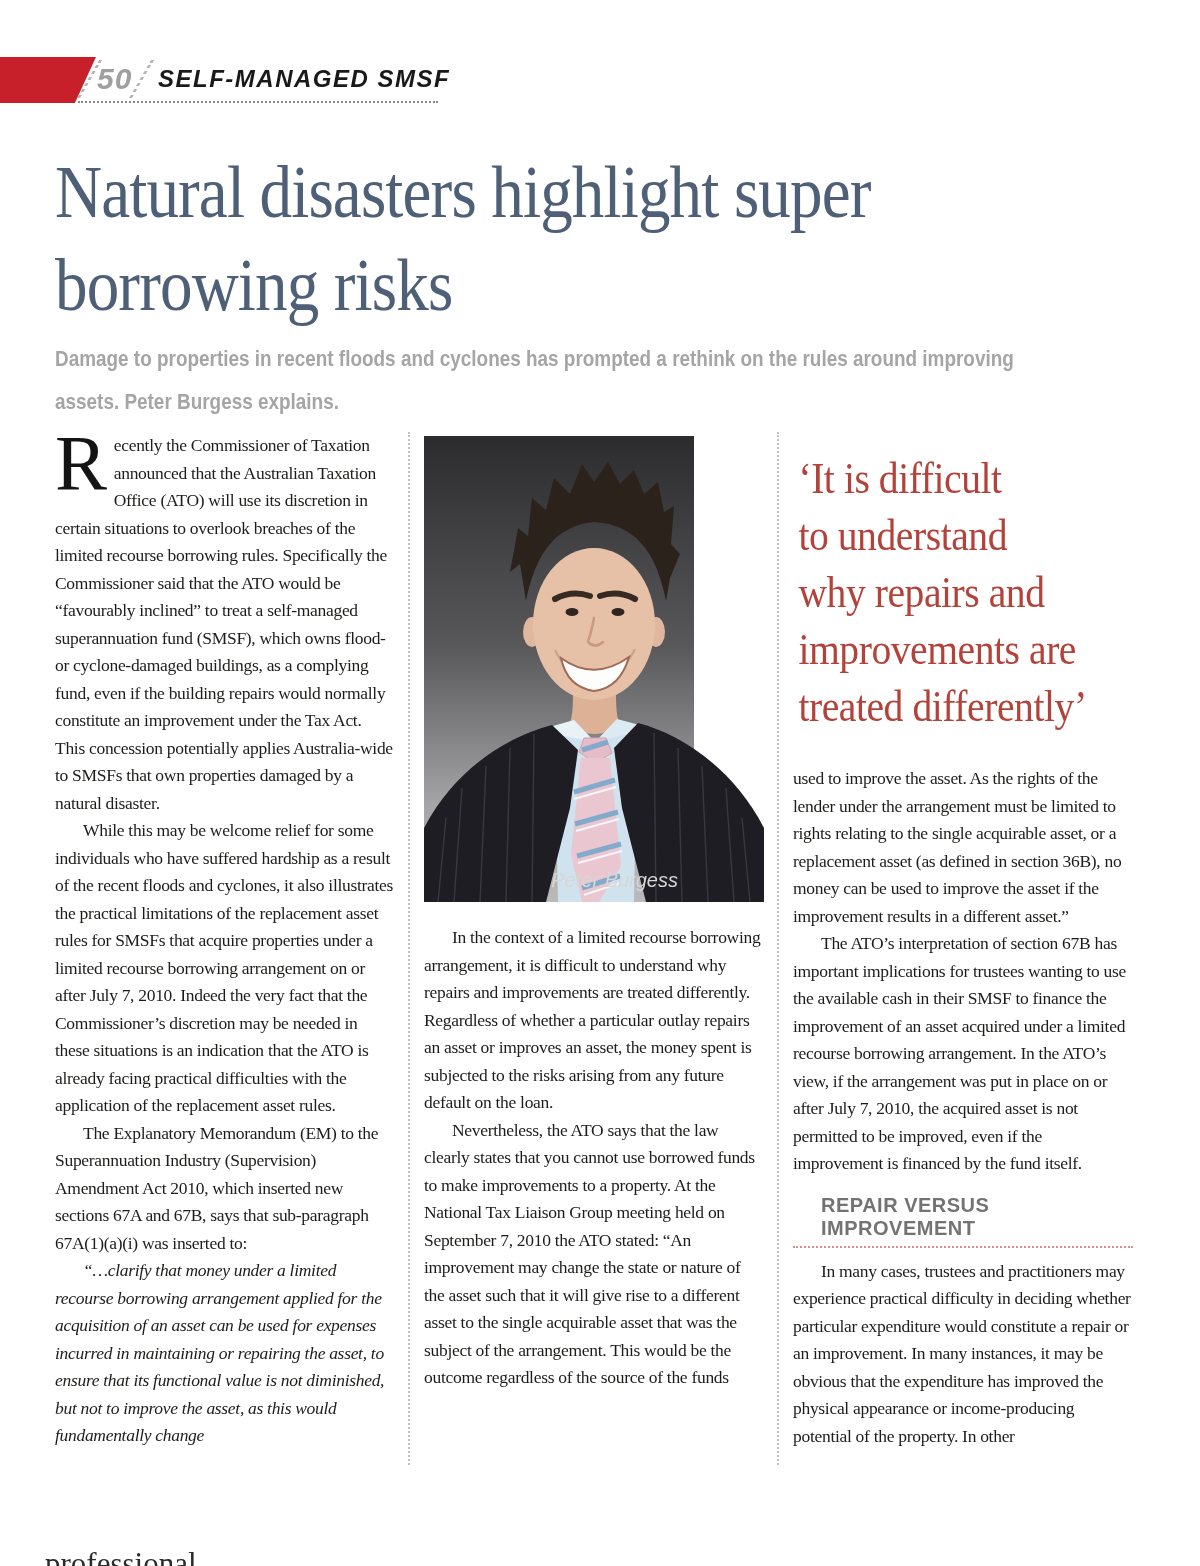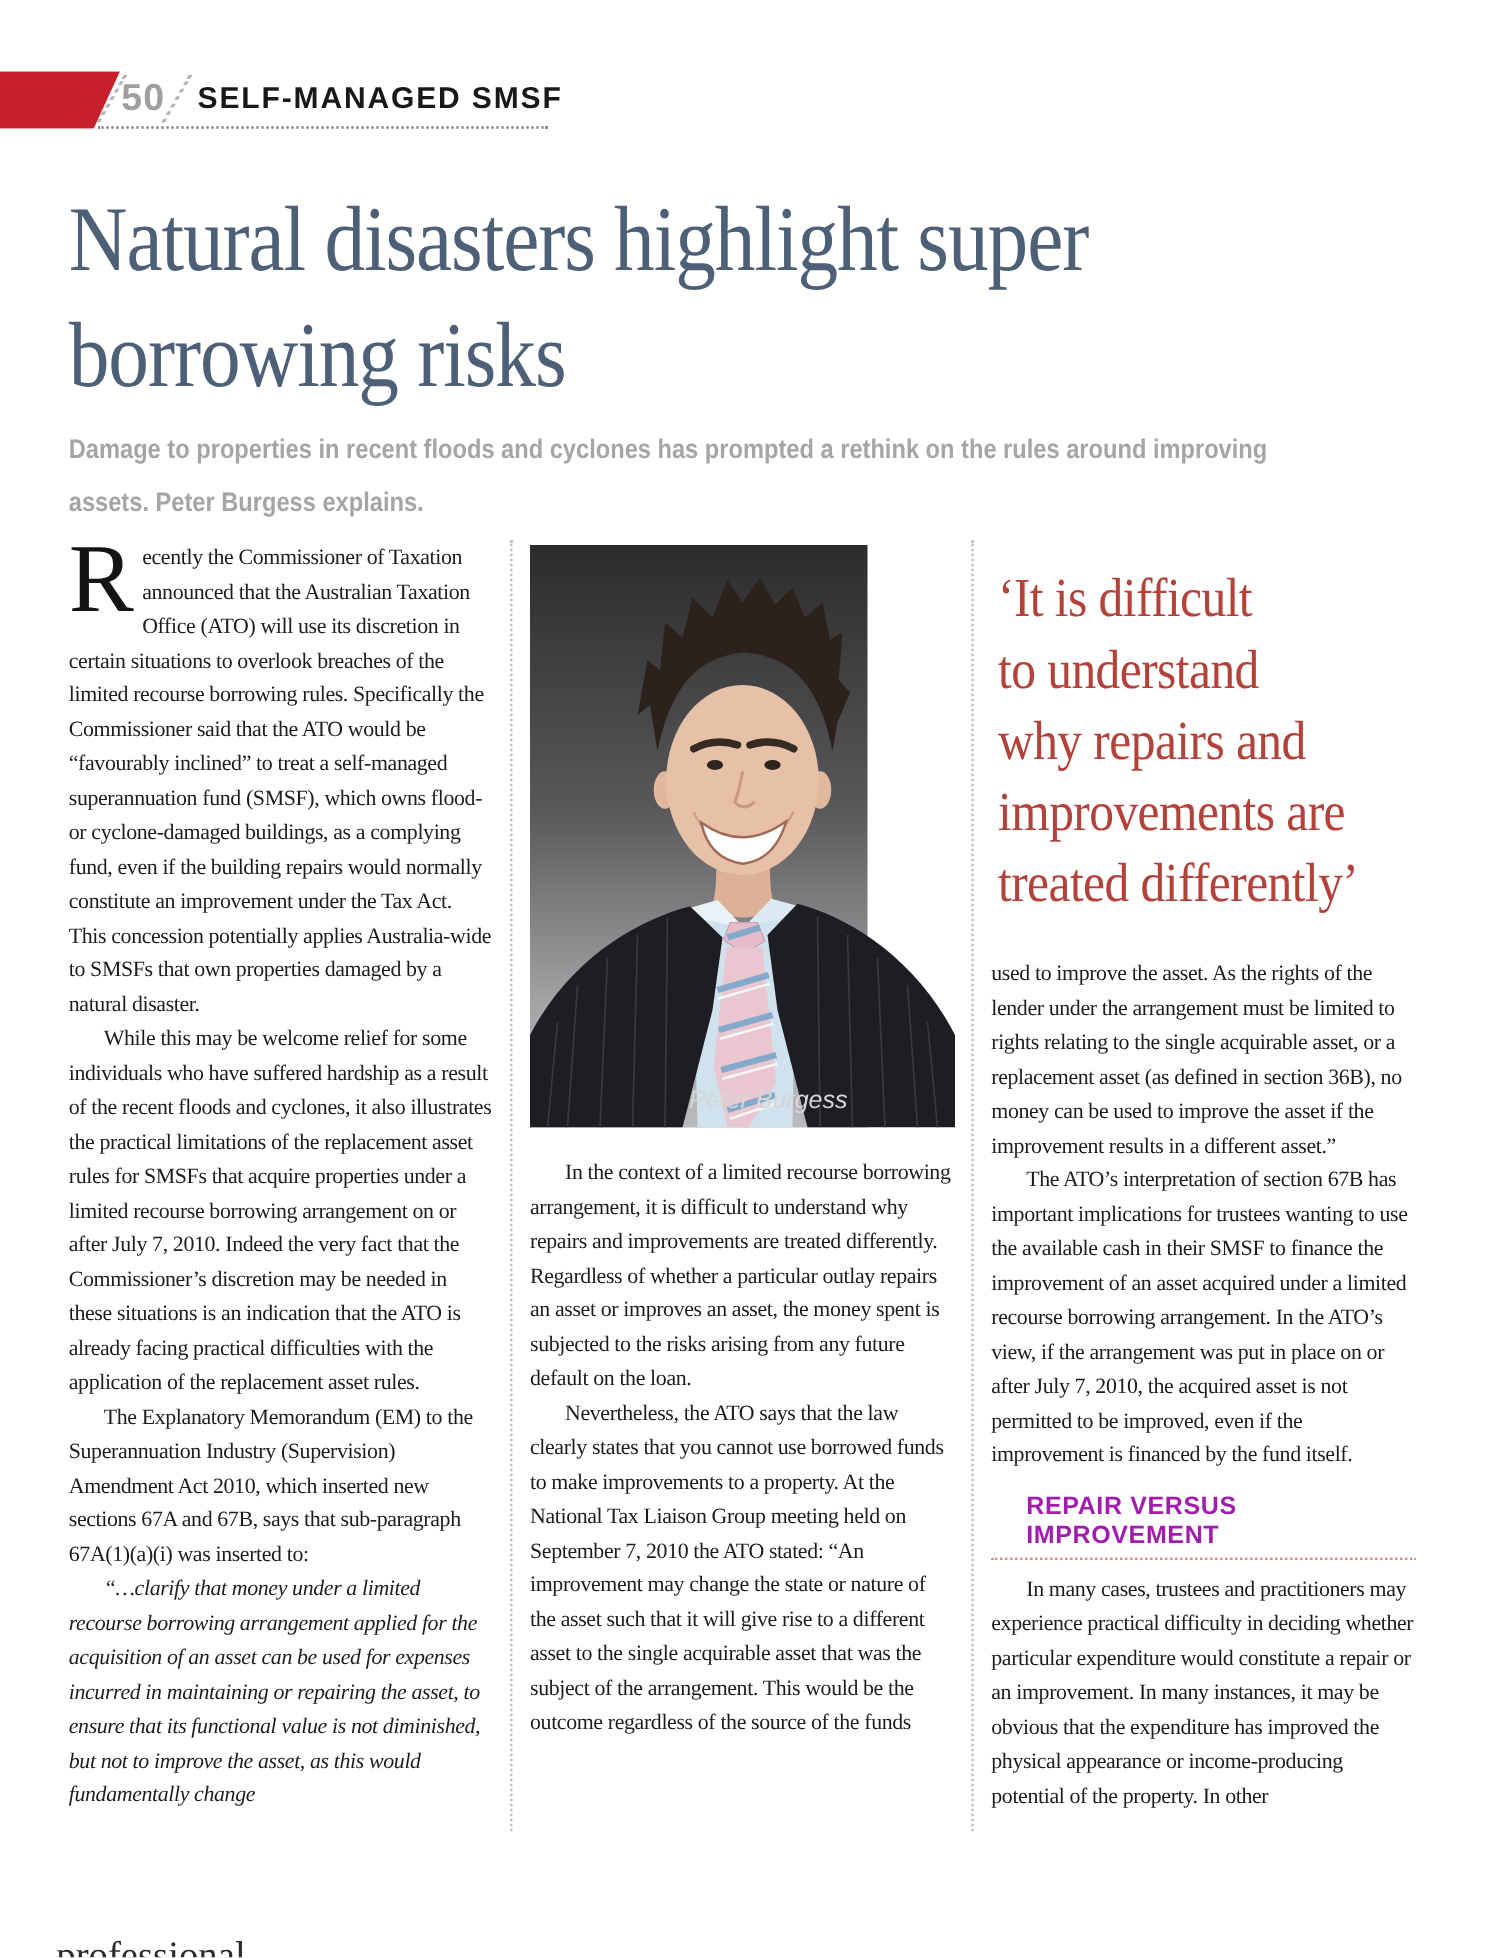--- a/index.html
+++ b/index.html
@@ -1,20 +1,20 @@
 <!DOCTYPE html>
 <html><head>
 <meta charset="utf-8">
 <style>
   html,body{margin:0;padding:0;background:#ffffff;}
   .page{position:relative;width:1200px;height:1566px;background:#fff;overflow:hidden;
         font-family:"Liberation Serif",serif;color:#1d1c1a;}
 
   
-  .pageheader{position:absolute;top:57px;left:0;width:1068px;height:46px;}
+  .pageheader{position:absolute;top:57px;left:0;width:1068px;height:46px;font-style:italic;}
   .red-flag{position:absolute;left:0;top:0;width:96px;height:46px;background:#c8202a;
             -webkit-clip-path:polygon(0 0,100% 0,78% 100%,0 100%);clip-path:polygon(0 0,100% 0,78% 100%,0 100%);}
   .pageno{position:absolute;left:97px;top:5px;font-family:"Liberation Sans",sans-serif;
           font-weight:bold;font-size:30px;color:#9f9f9f;letter-spacing:1px;}
   .hslash{position:absolute;top:3px;height:38px;width:0;border-left:3px dotted #b5b5b5;
           transform:skewX(-30deg);}
   .hslash.s1{left:88px;}
   .hslash.s2{left:140px;}
   .section{position:absolute;left:158px;top:8px;font-family:"Liberation Sans",sans-serif;
            font-weight:bold;font-size:24px;color:#191919;letter-spacing:1.5px;}
@@ -45,21 +45,21 @@
   .photo svg{display:block;width:340px;height:466px;}
   .caption{position:absolute;right:16px;bottom:10px;font-family:"Liberation Sans",sans-serif;
            font-style:italic;font-size:20px;color:#d6d6d6;}
 
   
   .pullquote{padding:18px 0 0 6px;margin:0 0 30px 0;color:#b2423a;font-size:44px;
              line-height:57px;letter-spacing:-0.5px;transform:scaleX(.9);
              transform-origin:0 0;width:390px;}
   .pullquote div{white-space:nowrap;}
   .subhead{margin:16px 0 10px 0;padding:0 0 6px 28px;font-family:"Liberation Sans",sans-serif;
-           font-weight:bold;font-size:20px;color:#a21caf;letter-spacing:.5px;
+           font-weight:bold;font-size:20px;color:#737373;letter-spacing:.5px;
            border-bottom:2px dotted #d99090;}
 
   
   .logo{position:absolute;left:45px;top:1548px;color:#2b2b2b;}
   .logo-main{display:inline-block;font-size:31px;line-height:1;padding-bottom:2px;
              border-bottom:2px solid #4a4a4a;}
   .logo-sub{display:block;text-align:right;font-size:10px;letter-spacing:2px;
             color:#3a3a3a;margin-top:1px;}
 </style>
 </head>

